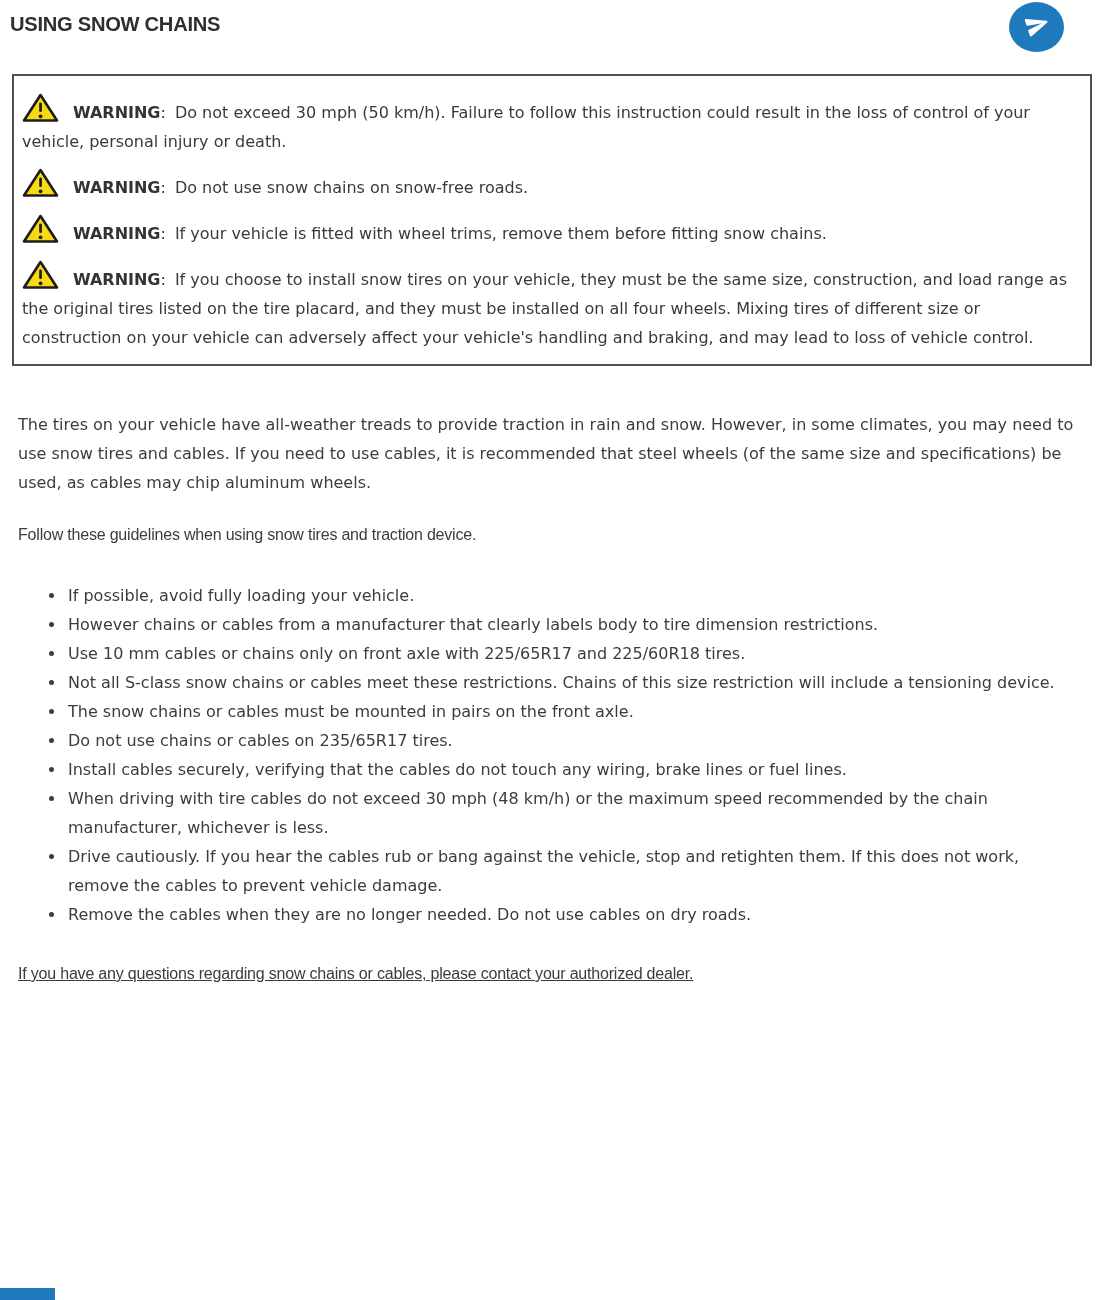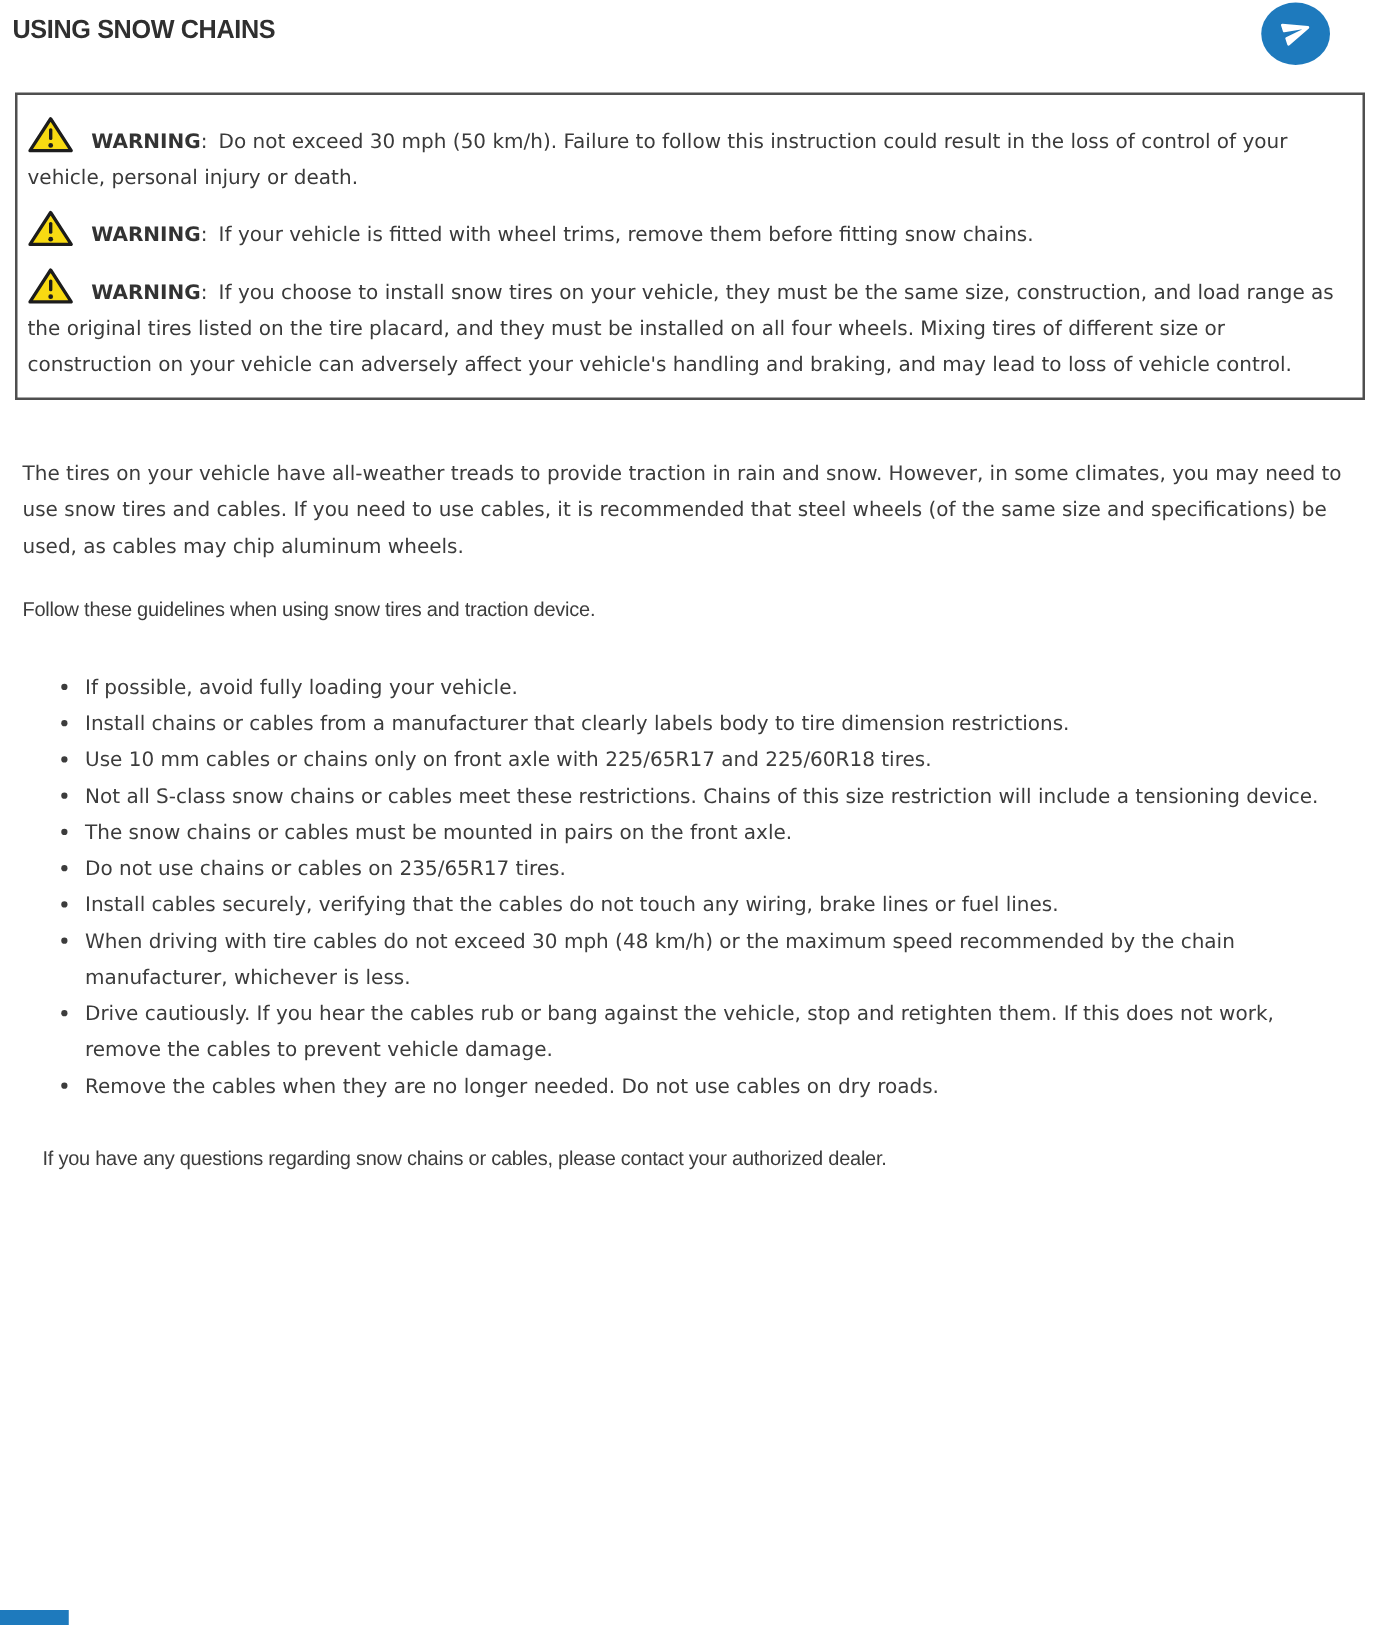--- a/index.html
+++ b/index.html
@@ -87,21 +87,22 @@
     padding-left: 48px;
     list-style: disc outside;
   }
   ul.guideline-list li {
     margin: 0;
     padding-left: 2px;
   }
   .closing {
     font-family: "Liberation Sans", sans-serif;
     letter-spacing: -0.2px;
-    margin: 16px;
+    margin: 0;
+    text-decoration: underline;
   }
   
   .bottom-bar {
     position: absolute;
     left: 0;
     bottom: 0;
     width: 55px;
     height: 12px;
     background: var(--accent, #1e7abd);
   }
@@ -131,20 +132,25 @@
 </div>
 
 <div class="warning-box">
 
   <p class="warning">
     <span class="w-icon"><svg viewBox="0 0 37 31">
           <use href="#warn-tri"></use>
         </svg></span><strong class="w-label">WARNING</strong><span class="w-colon">:</span><span class="w-text">Do not exceed 30 mph (50 km/h). Failure to follow this instruction could result in the loss of control of your vehicle, personal injury or death.</span>
   </p>
 
+  <p class="warning">
+    <span class="w-icon"><svg viewBox="0 0 37 31">
+          <use href="#warn-tri"></use>
+        </svg></span><strong class="w-label">WARNING</strong><span class="w-colon">:</span><span class="w-text">Do not use snow chains on snow-free roads.</span>
+  </p>
 
 
   <p class="warning">
     <span class="w-icon"><svg viewBox="0 0 37 31">
           <use href="#warn-tri"></use>
         </svg></span><strong class="w-label">WARNING</strong><span class="w-colon">:</span><span class="w-text">If your vehicle is fitted with wheel trims, remove them before fitting snow chains.</span>
   </p>
 
   <p class="warning">
     <span class="w-icon"><svg viewBox="0 0 37 31">
@@ -152,21 +158,21 @@
         </svg></span><strong class="w-label">WARNING</strong><span class="w-colon">:</span><span class="w-text">If you choose to install snow tires on your vehicle, they must be the same size, construction, and load range as the original tires listed on the tire placard, and they must be installed on all four wheels. Mixing tires of different size or construction on your vehicle can adversely affect your vehicle's handling and braking, and may lead to loss of vehicle control.</span>
   </p>
 
 </div>
 
 <div class="main">
   <p class="para">The tires on your vehicle have all-weather treads to provide traction in rain and snow. However, in some climates, you may need to use snow tires and cables. If you need to use cables, it is recommended that steel wheels (of the same size and specifications) be used, as cables may chip aluminum wheels.</p>
   <p class="para-condensed">Follow these guidelines when using snow tires and traction device.</p>
   <ul class="guideline-list">
     <li>If possible, avoid fully loading your vehicle.</li>
-    <li>Install chains or cables from a manufacturer that clearly labels body to tire dimension restrictions.</li>
+    <li>However chains or cables from a manufacturer that clearly labels body to tire dimension restrictions.</li>
     <li>Use 10 mm cables or chains only on front axle with 225/65R17 and 225/60R18 tires.</li>
     <li>Not all S-class snow chains or cables meet these restrictions. Chains of this size restriction will include a tensioning device.</li>
     <li>The snow chains or cables must be mounted in pairs on the front axle.</li>
     <li>Do not use chains or cables on 235/65R17 tires.</li>
     <li>Install cables securely, verifying that the cables do not touch any wiring, brake lines or fuel lines.</li>
     <li>When driving with tire cables do not exceed 30 mph (48 km/h) or the maximum speed recommended by the chain manufacturer, whichever is less.</li>
     <li>Drive cautiously. If you hear the cables rub or bang against the vehicle, stop and retighten them. If this does not work, remove the cables to prevent vehicle damage.</li>
     <li>Remove the cables when they are no longer needed. Do not use cables on dry roads.</li>
   </ul>
   <p class="closing">If you have any questions regarding snow chains or cables, please contact your authorized dealer.</p>

